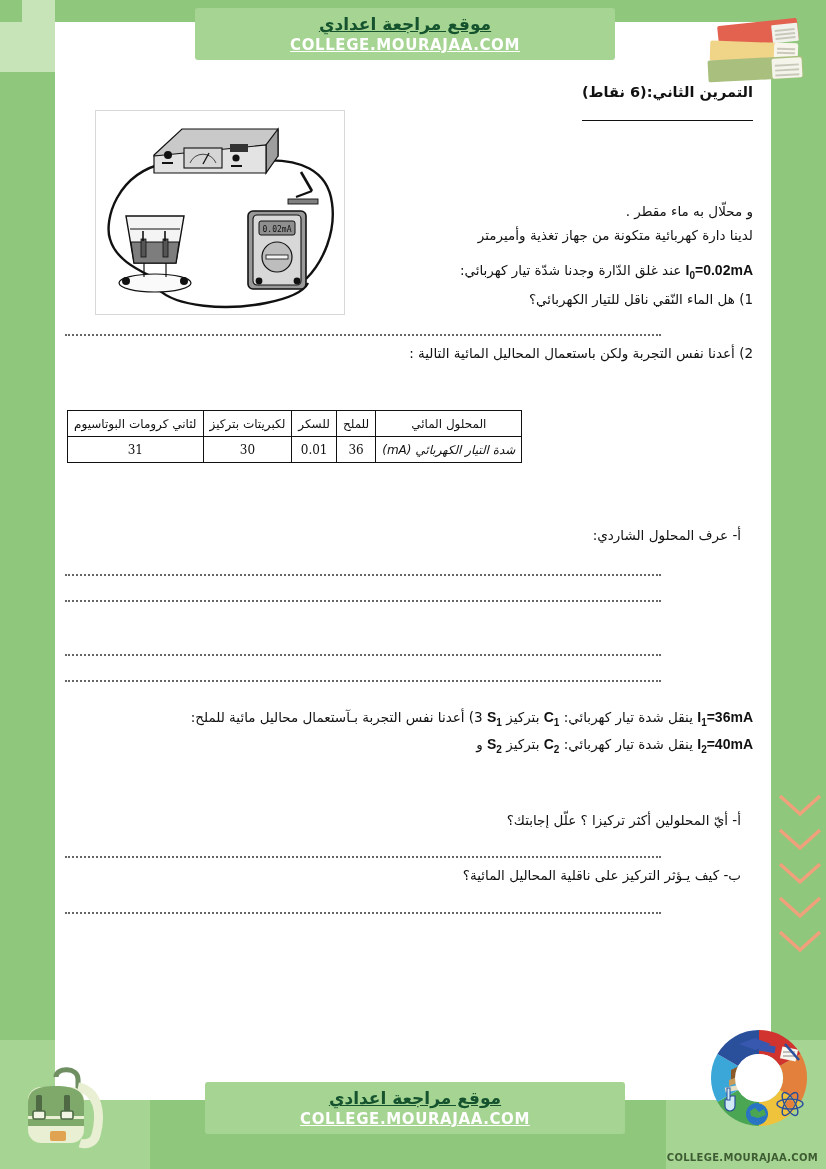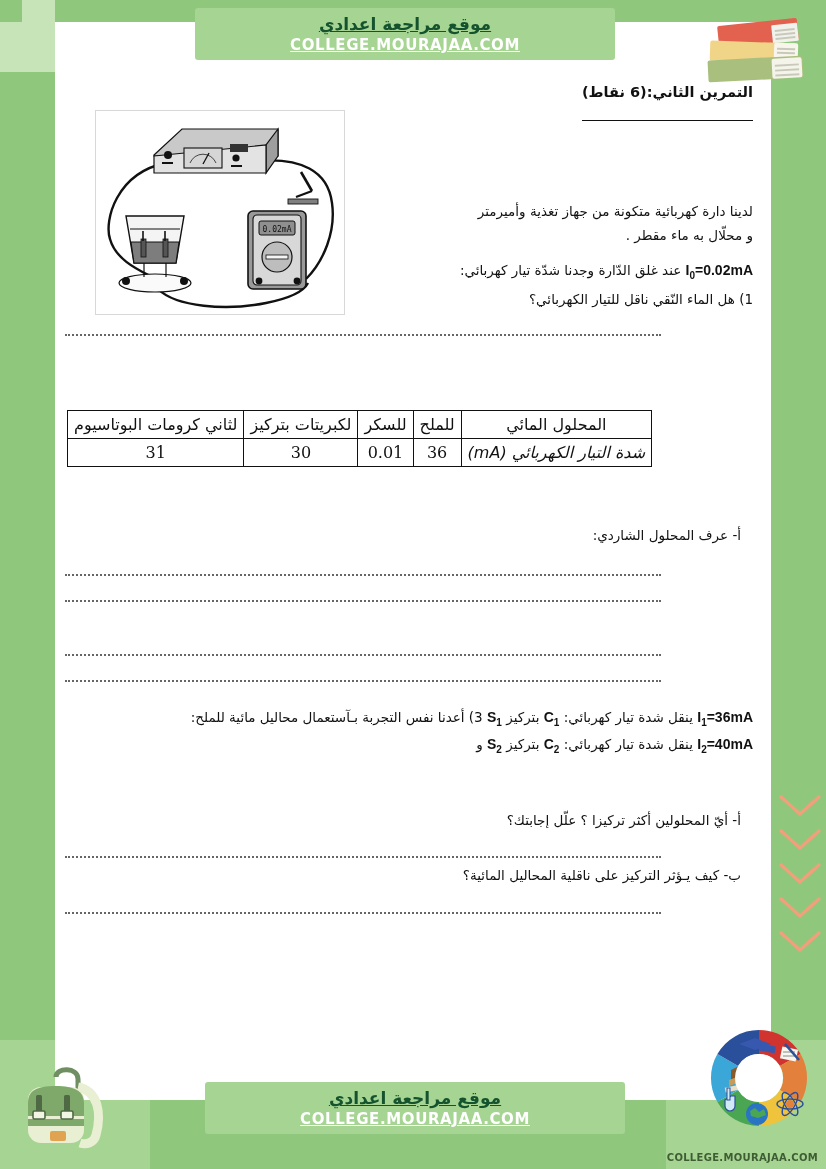--- a/index.html
+++ b/index.html
@@ -116,21 +116,21 @@
   }
 
   
   table.data{
     position:absolute; left:12px; top:388px;
     border-collapse:collapse; direction:rtl;
     font-family:"DejaVu Sans","Liberation Serif",serif;
   }
   table.data td{
     border:1.2px solid #111; text-align:center; color:#111;
-    padding:4px 6px; font-size:16px; height:26px;margin-left:40px;
+    padding:4px 6px; font-size:12px; height:26px;margin-left:40px;
   }
   td.th-cell{ font-size:12px; }
   td.val{ font-size:13px; font-family:"DejaVu Serif","Liberation Serif",serif; }
   td.rowlabel{ font-size:9.5px;font-style:italic; }
 
   .q-item{
     position:absolute; direction:rtl; text-align:right;
     font-size:13.5px; color:#111;
     font-family:"DejaVu Sans","Liberation Serif",serif;
   }
@@ -202,32 +202,33 @@
           <text x="181" y="121" font-size="8" font-family="DejaVu Sans Mono, monospace" text-anchor="middle" fill="#111">0.02mA</text>
           <circle cx="181" cy="146" r="15" fill="#bdbdbd" stroke="#111" stroke-width="1.2"></circle>
           <rect x="170" y="144" width="22" height="4" fill="#f4f4f4" stroke="#111" stroke-width="0.8"></rect>
           <circle cx="163" cy="170" r="3.4" fill="#111"></circle>
           <circle cx="201" cy="170" r="3.4" fill="#111"></circle>
         </g>
       </svg>
     </div>
 
     <div class="para p-intro">
+      <div>و محلّال به ماء مقطر .</div>
       <div>لدينا دارة كهربائية متكونة من جهاز تغذية وأميرمتر</div>
-      <div>و محلّال به ماء مقطر .</div>
     </div>
 
     <div class="para p-i0">
       <span class="bold-lt"><span>I</span><sub>0</sub><span>=0.02mA</span></span>
       <span>عند غلق الدّارة وجدنا شدّة تيار كهربائي:</span>
     </div>
 
     <div class="para p-q1">1) هل الماء النّقي ناقل للتيار الكهربائي؟</div>
     <div class="dots" style="top:300px"></div>
 
+    <div class="para p-q2">2) أعدنا نفس التجربة ولكن باستعمال المحاليل المائية التالية :</div>
 
     <table class="data">
       <tbody>
           <tr>
         <td class="th-cell">المحلول المائي</td>
         <td class="th-cell">للملح</td>
         <td class="th-cell">للسكر</td>
         <td class="th-cell">لكبريتات بتركيز</td>
         <td class="th-cell">لثاني كرومات البوتاسيوم</td>
       </tr>

